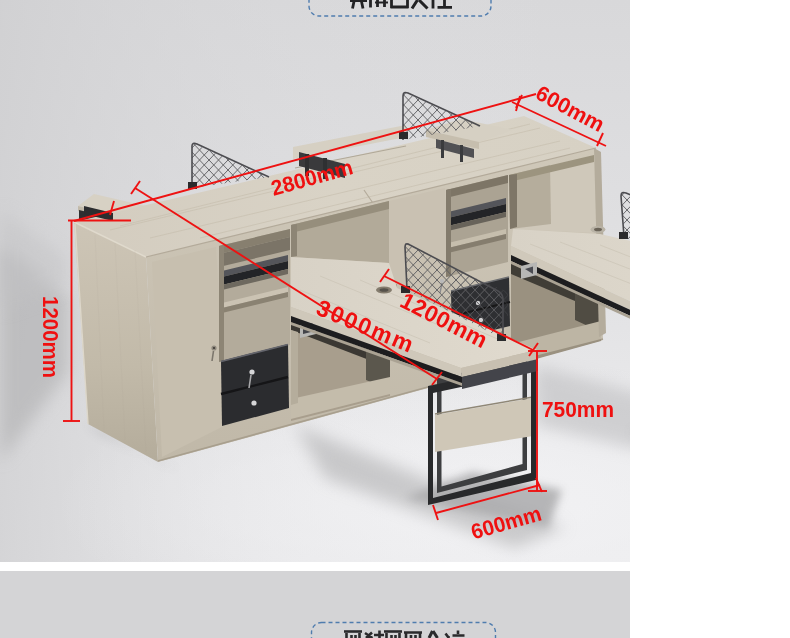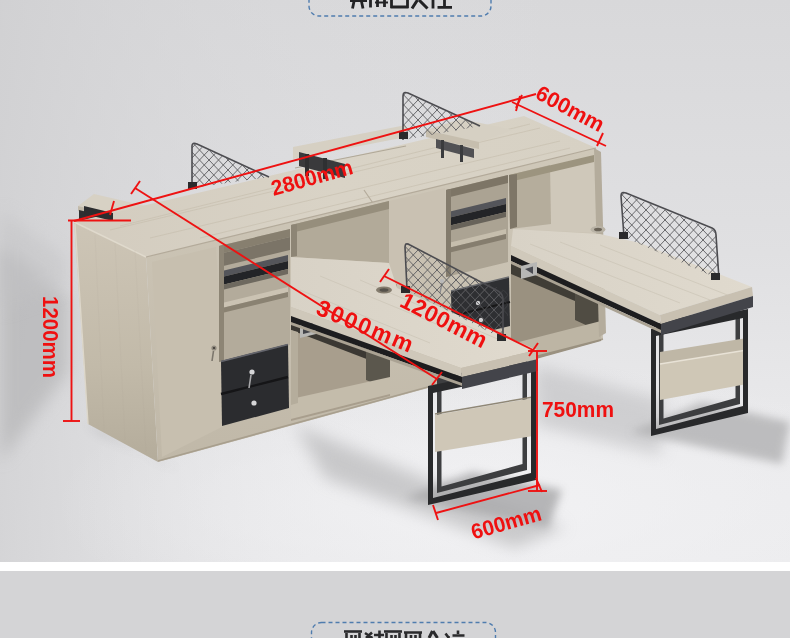--- a/index.html
+++ b/index.html
@@ -1,16 +1,16 @@
 <!DOCTYPE html>
 <html><head>
 <meta charset="utf-8">
 <style>
   html,body{margin:0;padding:0;background:#fff;}
-  #page{position:relative;width:790px;height:638px;overflow:hidden;font-family:"Liberation Sans",sans-serif;}
+  #page{position:relative;width:630px;height:638px;overflow:hidden;font-family:"Liberation Sans",sans-serif;}
 </style>
 </head>
 <body>
 <div id="page">
 <svg width="790" height="638" viewBox="0 0 790 638">
 <defs>
   <linearGradient id="bgGrad" x1="0" y1="0" x2="0" y2="1">
     <stop offset="0" stop-color="#d8d8da"></stop>
     <stop offset="0.45" stop-color="#e0e0e2"></stop>
     <stop offset="0.78" stop-color="#eaeaec"></stop>

